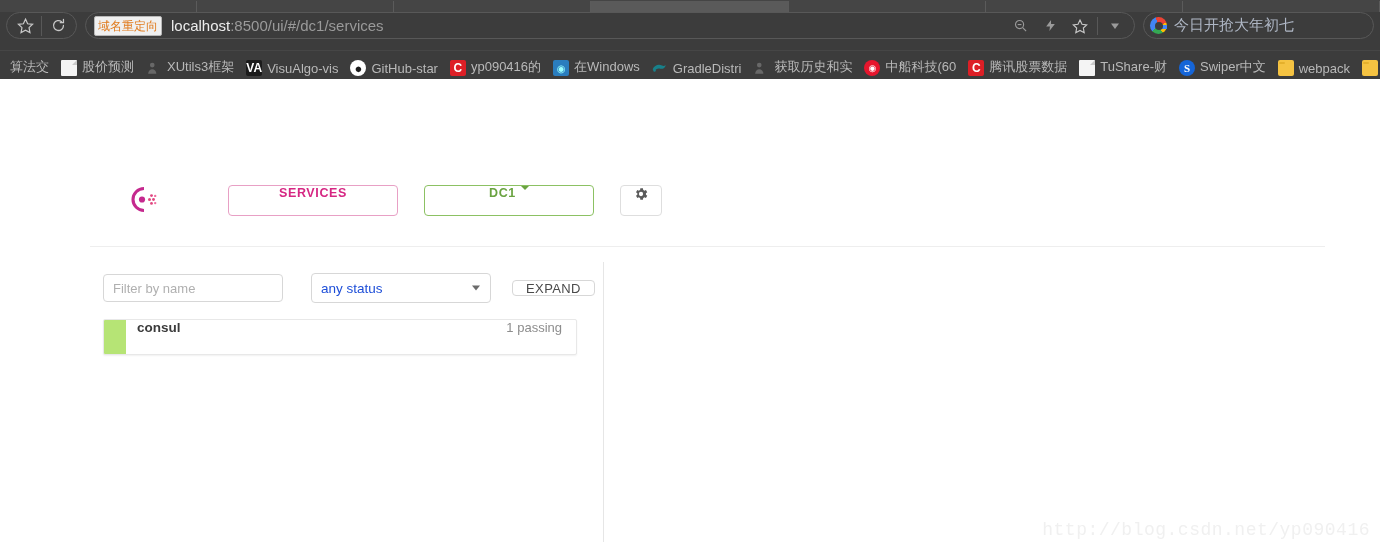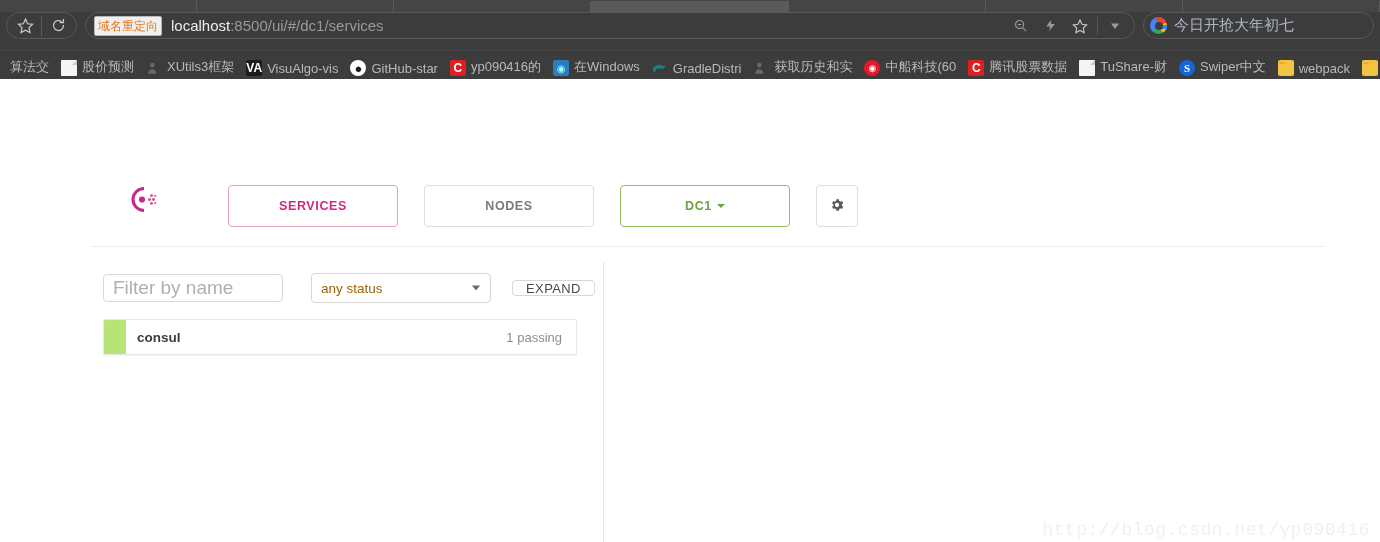--- a/index.html
+++ b/index.html
@@ -187,25 +187,25 @@
   }
   #consul-logo {
     position: absolute; left: 128px; top: 104px;
     width: 34px; height: 34px;
   }
   .tabs {
     position: absolute; left: 228px; top: 106px;
     display: flex; align-items: center;
   }
   .tab {
-    width: 170px; height: 42px;
+    width: 170px; height: 31px;
     border: 1px solid #dedede;
     border-radius: 4px;
     background: #fff;
-    display: flex; align-items: center; justify-content: center;
+    display: flex; justify-content: center;
     font-size: 12.5px;
     font-weight: bold;
     letter-spacing: 0.6px;
     color: #7b7b7b;
     margin-right: 26px;
   }
   .tab.active { border-color: #e8a0c5; color: #d62783; }
   .tab.dc {
     border-color: #8cc163; color: #6aa341;
     width: 170px;
@@ -238,38 +238,38 @@
 
   #filters {
     position: absolute; left: 103px; top: 194px;
     display: flex; align-items: center;
   }
   #filter-input {
     width: 180px; height: 28px;
     border: 1px solid #d7d7d7;
     border-radius: 4px;
     padding: 0 9px;
-    font-size: 19px;
+    font-size: 13px;
     color: #0c4a6e;
     background: #fff;
     outline: none;
     font-family: "Liberation Sans", sans-serif;
   }
   #filter-input::placeholder { color: #b0b0b0; }
 
   #status-select {
     margin-left: 28px;
     width: 180px; height: 30px;
     border: 1px solid #d7d7d7;
     border-radius: 4px;
     background: #fff;
     display: flex; align-items: center;
     padding: 0 9px;
     font-size: 13.5px;
-    color: #a16207;
+    color: #1d4ed8;
     position: relative;
   }
   #status-select .sel-caret {
     position: absolute; right: 10px; top: 50%;
     transform: translateY(-50%);
     border-left: 4px solid transparent;
     border-right: 4px solid transparent;
     border-top: 5px solid #6b6b6b;
   }
 
@@ -283,21 +283,21 @@
     font-size: 13px; letter-spacing: .4px;
     color: #4a4a4a;
   }
 
   #service-list { position: absolute; left: 103px; top: 240px; }
   .service-row {
     width: 474px; height: 36px;
     background: #fff;
     border: 1px solid #e8e8e8;
     border-radius: 2px;
-    display: flex; align-items: center;
+    display: flex; 
     box-shadow: 0 1px 2px rgba(0,0,0,.06);
     position: relative;
     overflow: hidden;
   }
   .service-status-bar {
     width: 22px; height: 100%;
     background: #b6e475;
     flex: 0 0 auto;
   }
   .service-name {
@@ -496,23 +496,20 @@
       <circle cx="23.5" cy="20.4" r="1.4" fill="#e0457f"></circle>
       <circle cx="27.2" cy="12.9" r="1.2" fill="#ef6da0"></circle>
       <circle cx="27.2" cy="20.1" r="1.2" fill="#ef6da0"></circle>
     </svg>
   </div>
 
   <div class="tabs">
     <div class="tab active">
       <span>SERVICES</span>
     </div>
-    <div class="tab">
-      <span>NODES</span>
-    </div>
     <div class="tab dc">
       <span>DC1</span>
       <span class="caret"></span>
     </div>
     <div class="tab gear">
       <span>
         <svg width="16" height="16" viewBox="0 0 24 24" fill="#5a5a5a">
           <path d="M19.4 13a7.6 7.6 0 0 0 0-2l2-1.6-2-3.4-2.4 1a7.6 7.6 0 0 0-1.7-1l-.4-2.6h-3.9l-.4 2.6a7.6 7.6 0 0 0-1.7 1l-2.4-1-2 3.4 2 1.6a7.6 7.6 0 0 0 0 2l-2 1.6 2 3.4 2.4-1c.5.4 1.1.8 1.7 1l.4 2.6h3.9l.4-2.6c.6-.2 1.2-.6 1.7-1l2.4 1 2-3.4zM12 15.2A3.2 3.2 0 1 1 12 8.8a3.2 3.2 0 0 1 0 6.4z"></path>
         </svg>
       </span>

